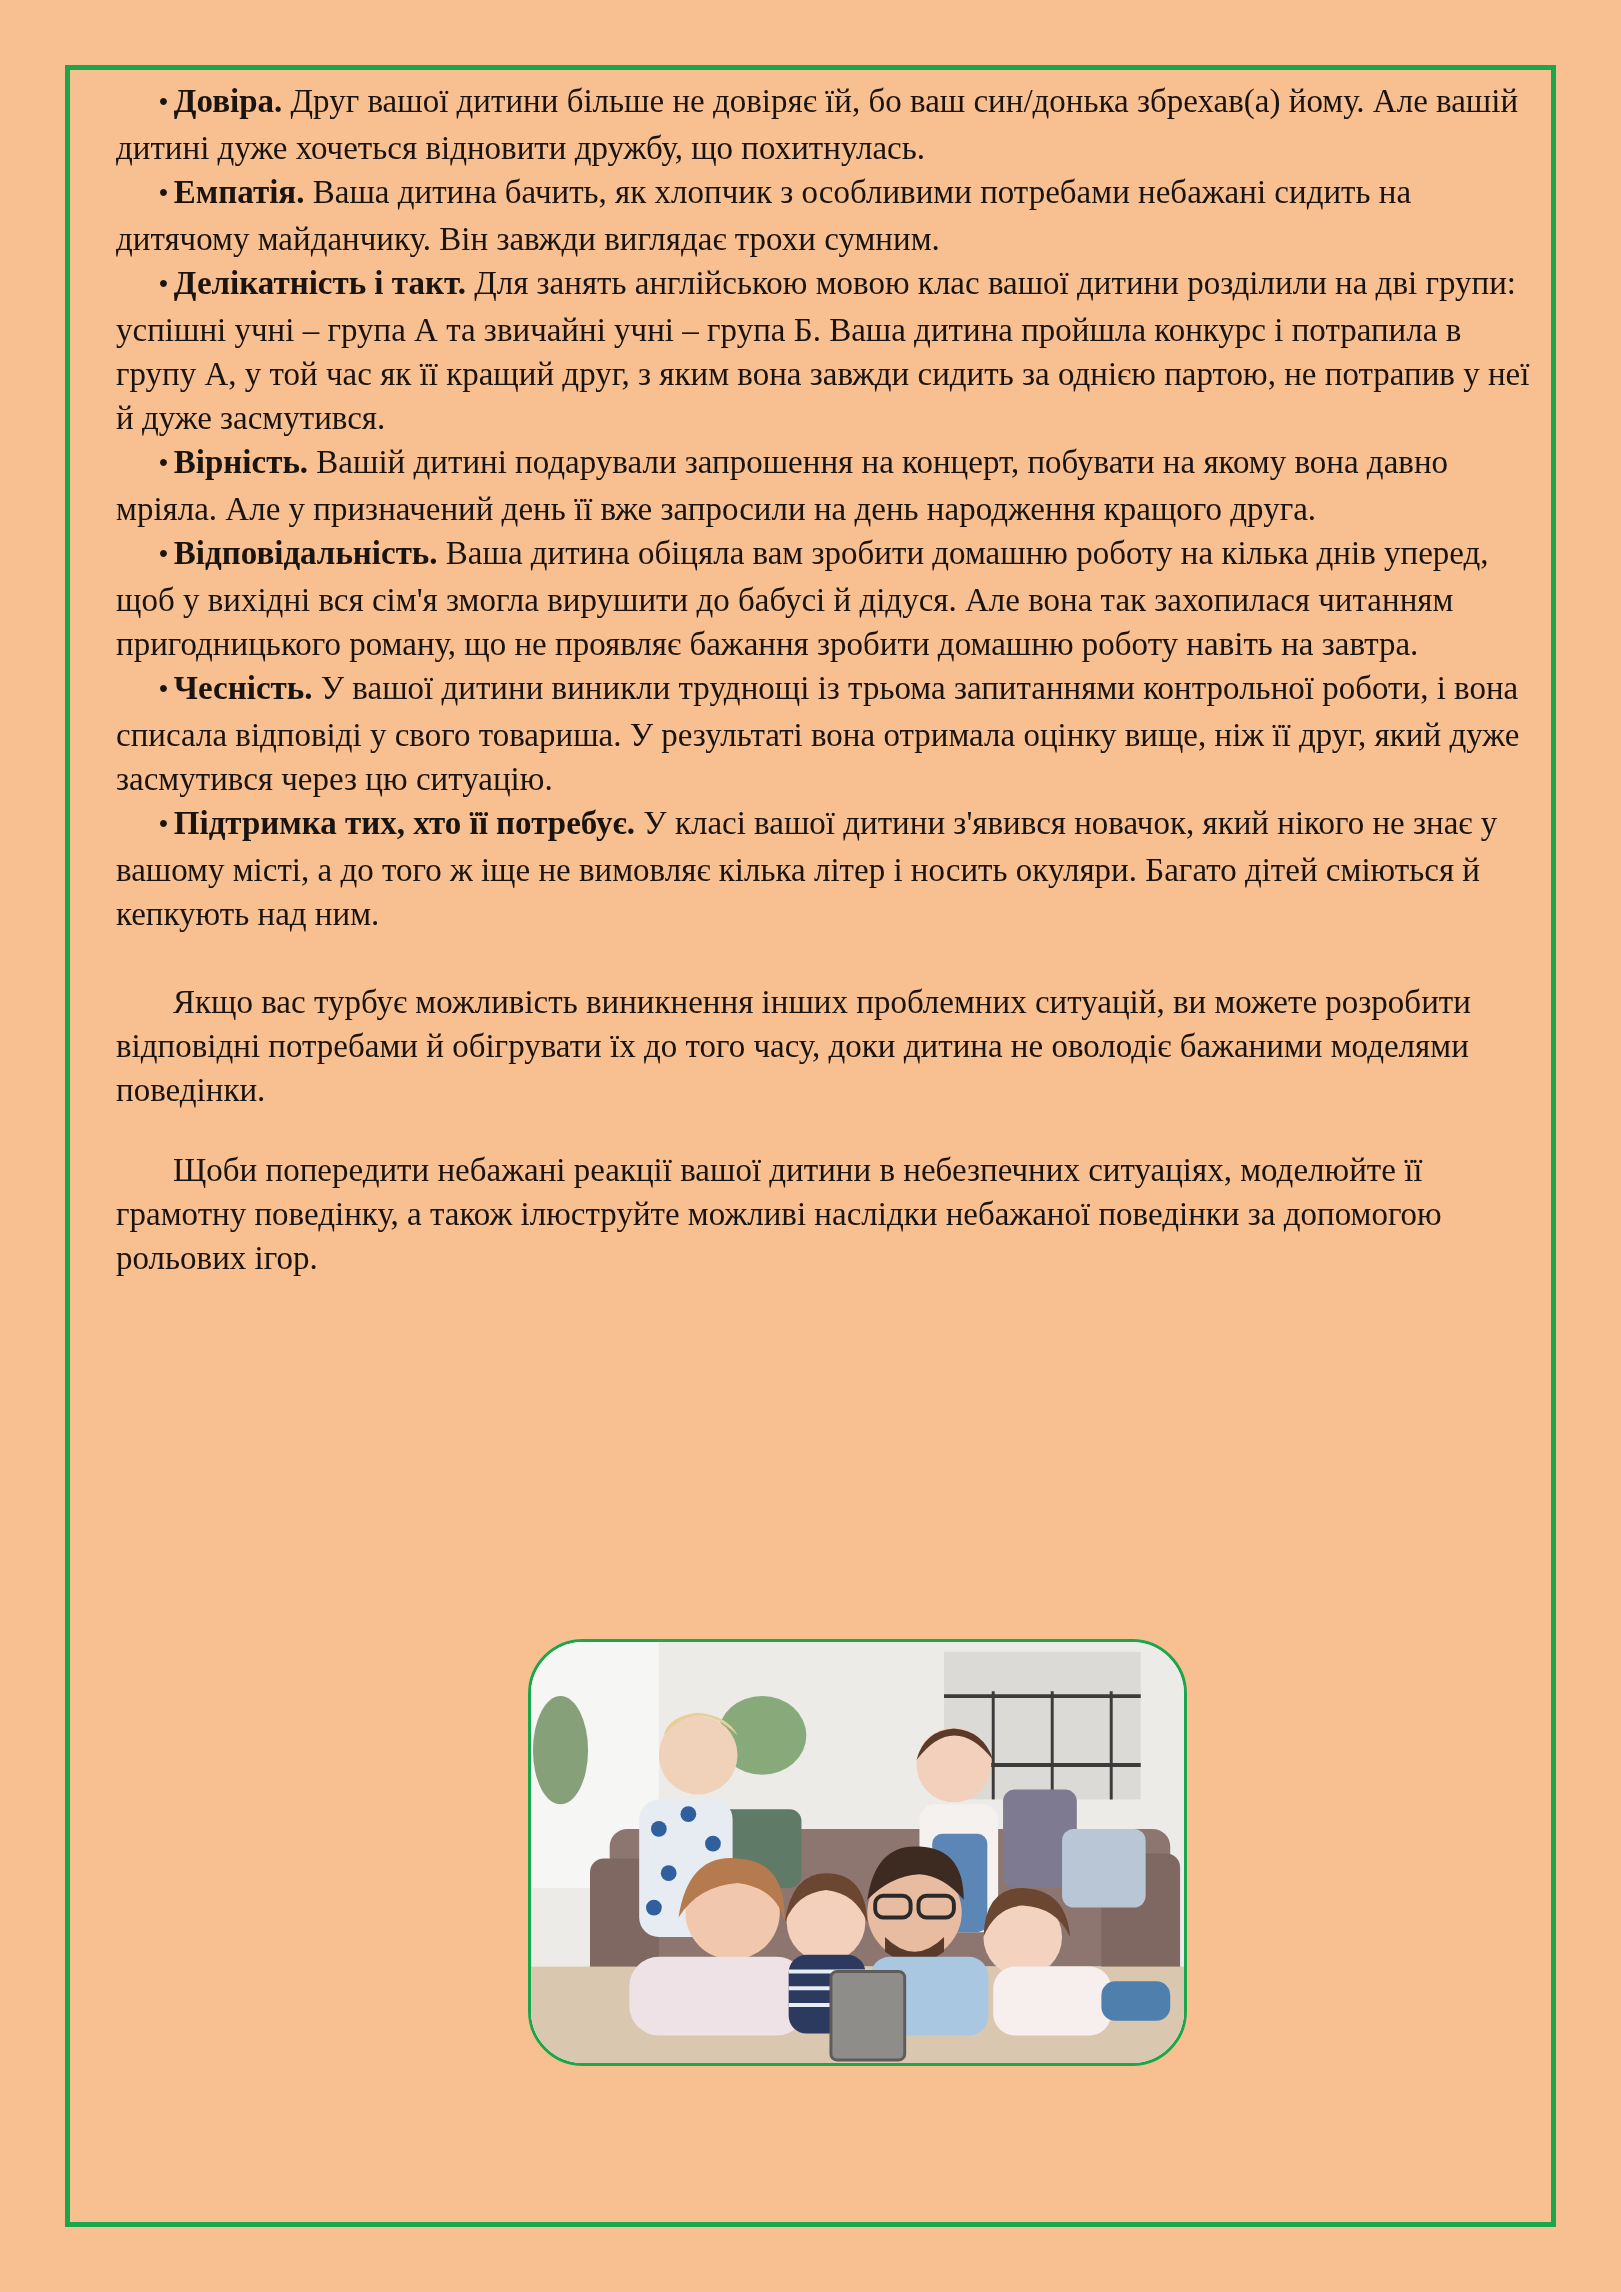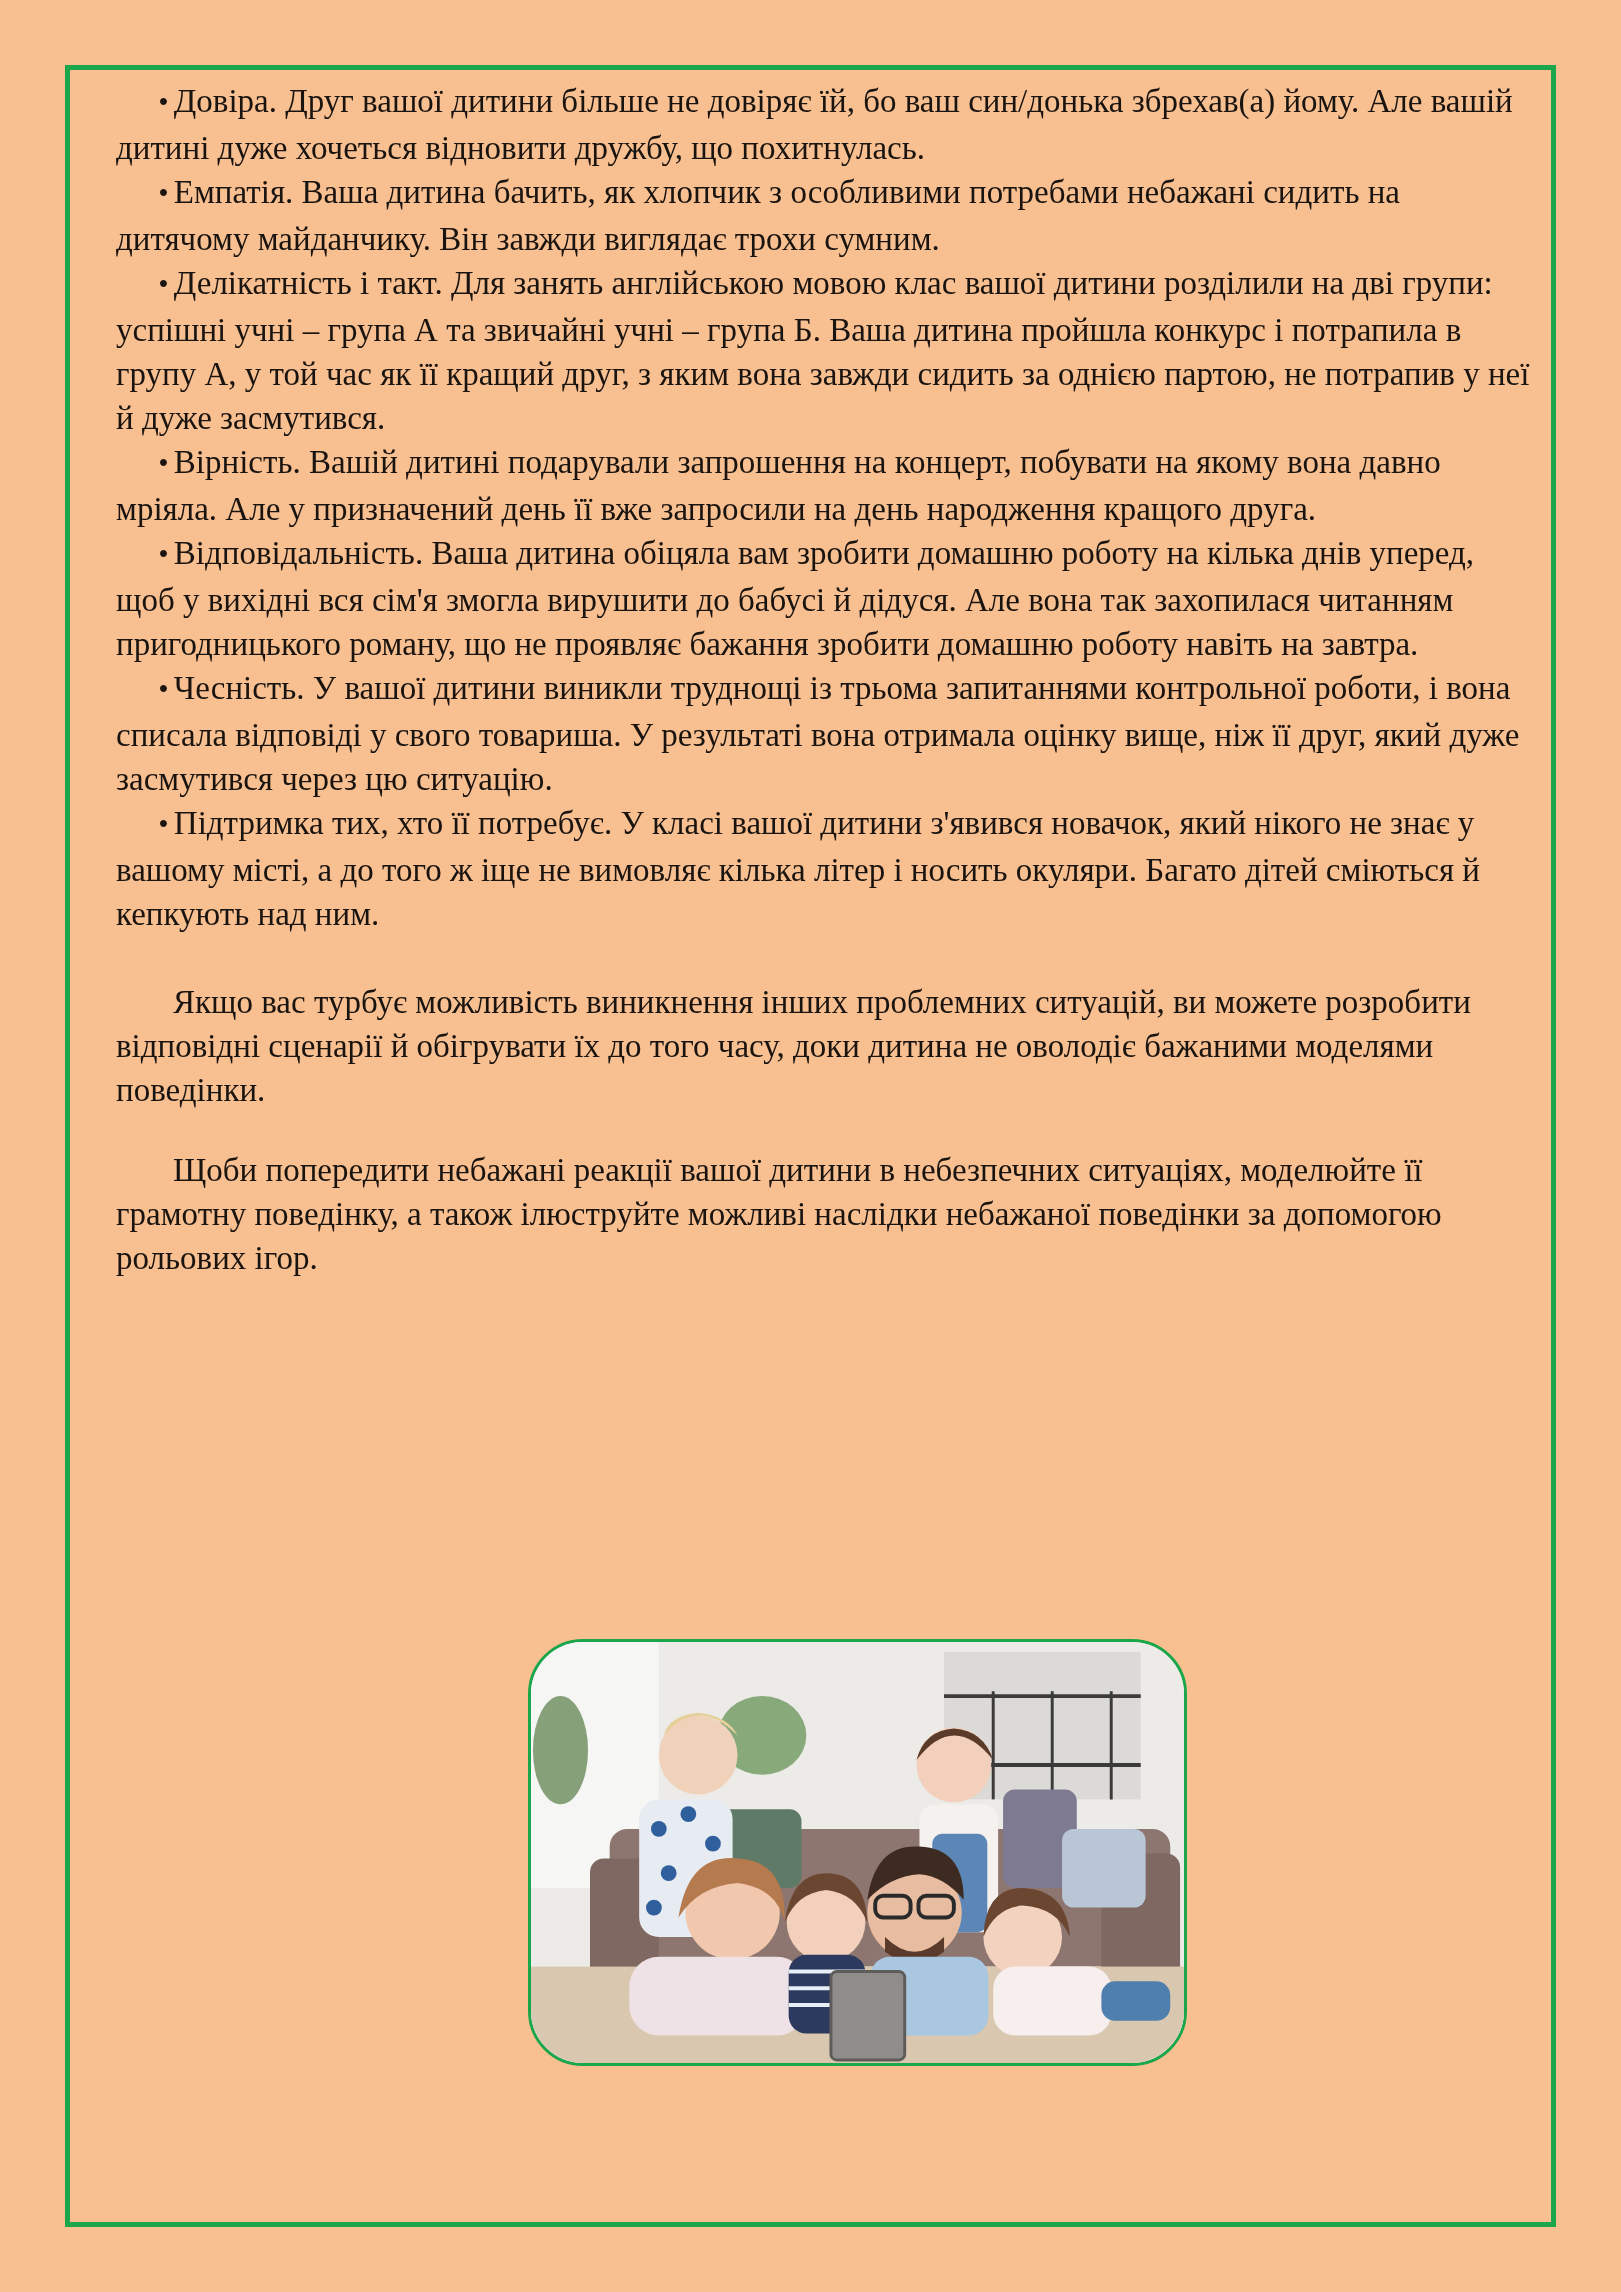--- a/index.html
+++ b/index.html
@@ -39,21 +39,21 @@
   .bullet {
     display: inline-block;
     text-indent: 0;
     font-weight: bold;
     font-size: 25.5px;
     margin-right: 5.9px;
     position: relative;
     top: -2px;
   }
   .item-title {
-    font-weight: normal;
+    font-weight: bold;
   }
   .para {
     margin: 0;
     text-indent: 57px;
   }
   .list {
     margin-bottom: 44px;
   }
   .para-1 {
     margin-bottom: 36px;
@@ -85,21 +85,21 @@
   <div class="list">
     <p class="item"><span class="bullet">•</span><span class="item-title">Довіра.</span><span> Друг вашої дитини більше не довіряє їй, бо ваш син/донька збрехав(а) йому. Але вашій дитині дуже хочеться відновити дружбу, що похитнулась.</span></p>
     <p class="item"><span class="bullet">•</span><span class="item-title">Емпатія.</span><span> Ваша дитина бачить, як хлопчик з особливими потребами небажані сидить на дитячому майданчику. Він завжди виглядає трохи сумним.</span></p>
     <p class="item"><span class="bullet">•</span><span class="item-title">Делікатність і такт.</span><span> Для занять англійською мовою клас вашої дитини розділили на дві групи: успішні учні – група А та звичайні учні – група Б. Ваша дитина пройшла конкурс і потрапила в групу А, у той час як її кращий друг, з яким вона завжди сидить за однією партою, не потрапив у неї й дуже засмутився.</span></p>
     <p class="item"><span class="bullet">•</span><span class="item-title">Вірність.</span><span> Вашій дитині подарували запрошення на концерт, побувати на якому вона давно мріяла. Але у призначений день її вже запросили на день народження кращого друга.</span></p>
     <p class="item"><span class="bullet">•</span><span class="item-title">Відповідальність.</span><span> Ваша дитина обіцяла вам зробити домашню роботу на кілька днів уперед, щоб у вихідні вся сім'я змогла вирушити до бабусі й дідуся. Але вона так захопилася читанням пригодницького роману, що не проявляє бажання зробити домашню роботу навіть на завтра.</span></p>
     <p class="item"><span class="bullet">•</span><span class="item-title">Чесність.</span><span> У вашої дитини виникли труднощі із трьома запитаннями контрольної роботи, і вона списала відповіді у свого товариша. У результаті вона отримала оцінку вище, ніж її друг, який дуже засмутився через цю ситуацію.</span></p>
     <p class="item"><span class="bullet">•</span><span class="item-title">Підтримка тих, хто її потребує.</span><span> У класі вашої дитини з'явився новачок, який нікого не знає у вашому місті, а до того ж іще не вимовляє кілька літер і носить окуляри. Багато дітей сміються й кепкують над ним.</span></p>
   </div>
 
-  <p class="para para-1">Якщо вас турбує можливість виникнення інших проблемних ситуацій, ви можете розробити відповідні сценарії й обігрувати їх до того часу, доки дитина не оволодіє бажаними моделями поведінки.</p>
+  <p class="para para-1">Якщо вас турбує можливість виникнення інших проблемних ситуацій, ви можете розробити відповідні потребами й обігрувати їх до того часу, доки дитина не оволодіє бажаними моделями поведінки.</p>
   <p class="para">Щоби попередити небажані реакції вашої дитини в небезпечних ситуаціях, моделюйте її грамотну поведінку, а також ілюструйте можливі наслідки небажаної поведінки за допомогою рольових ігор.</p>
 </div>
 
 <div class="photo-frame">
   <svg viewBox="0 0 664 428" preserveAspectRatio="none">
 
     <rect x="0" y="0" width="664" height="428" fill="#ecebe8"></rect>
     <rect x="0" y="0" width="130" height="250" fill="#f6f6f4"></rect>
 
     <rect x="420" y="10" width="200" height="150" fill="#dcdad6"></rect>

